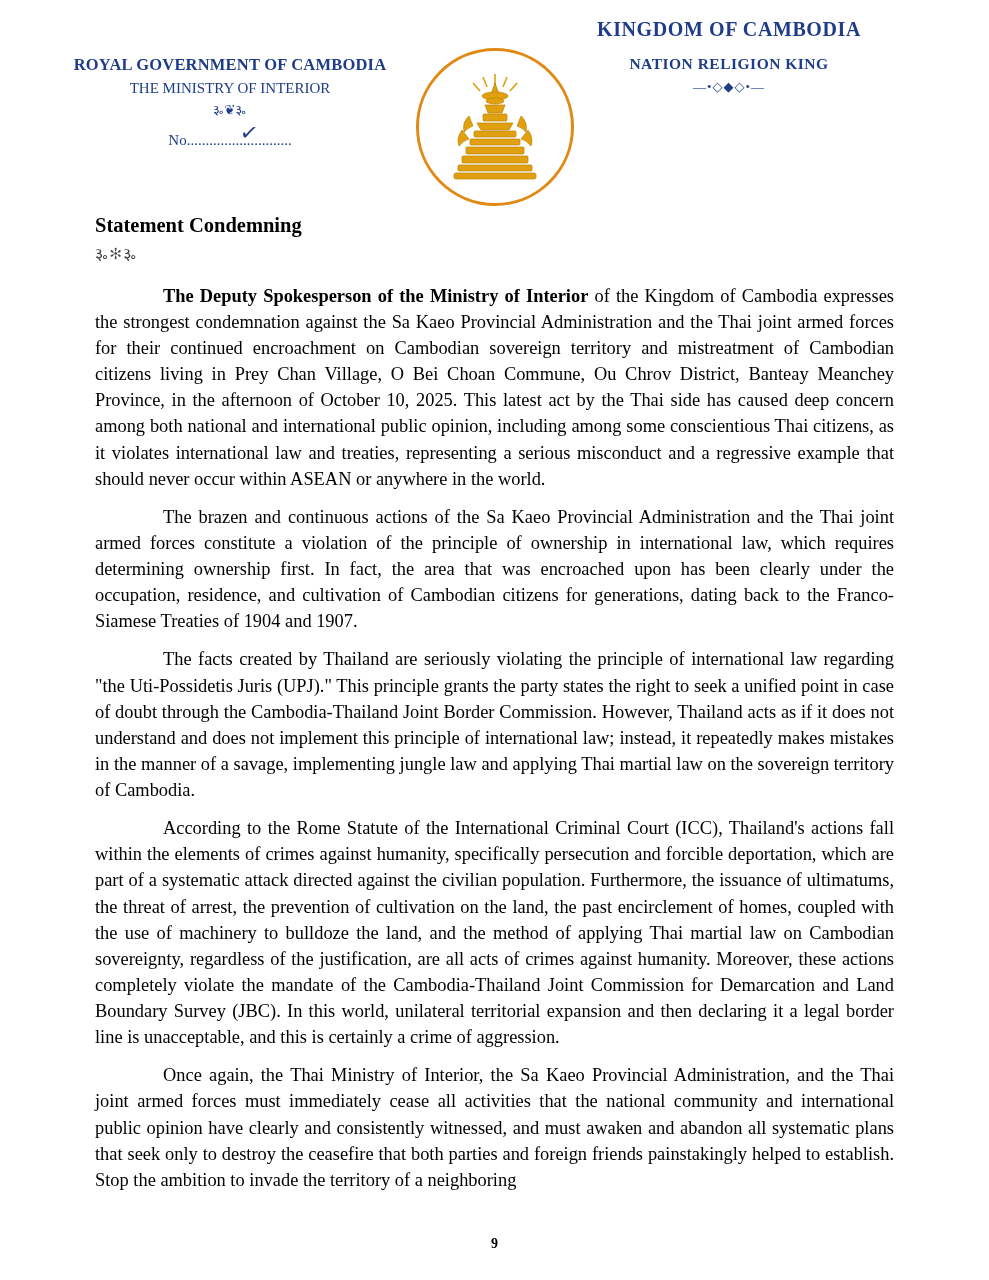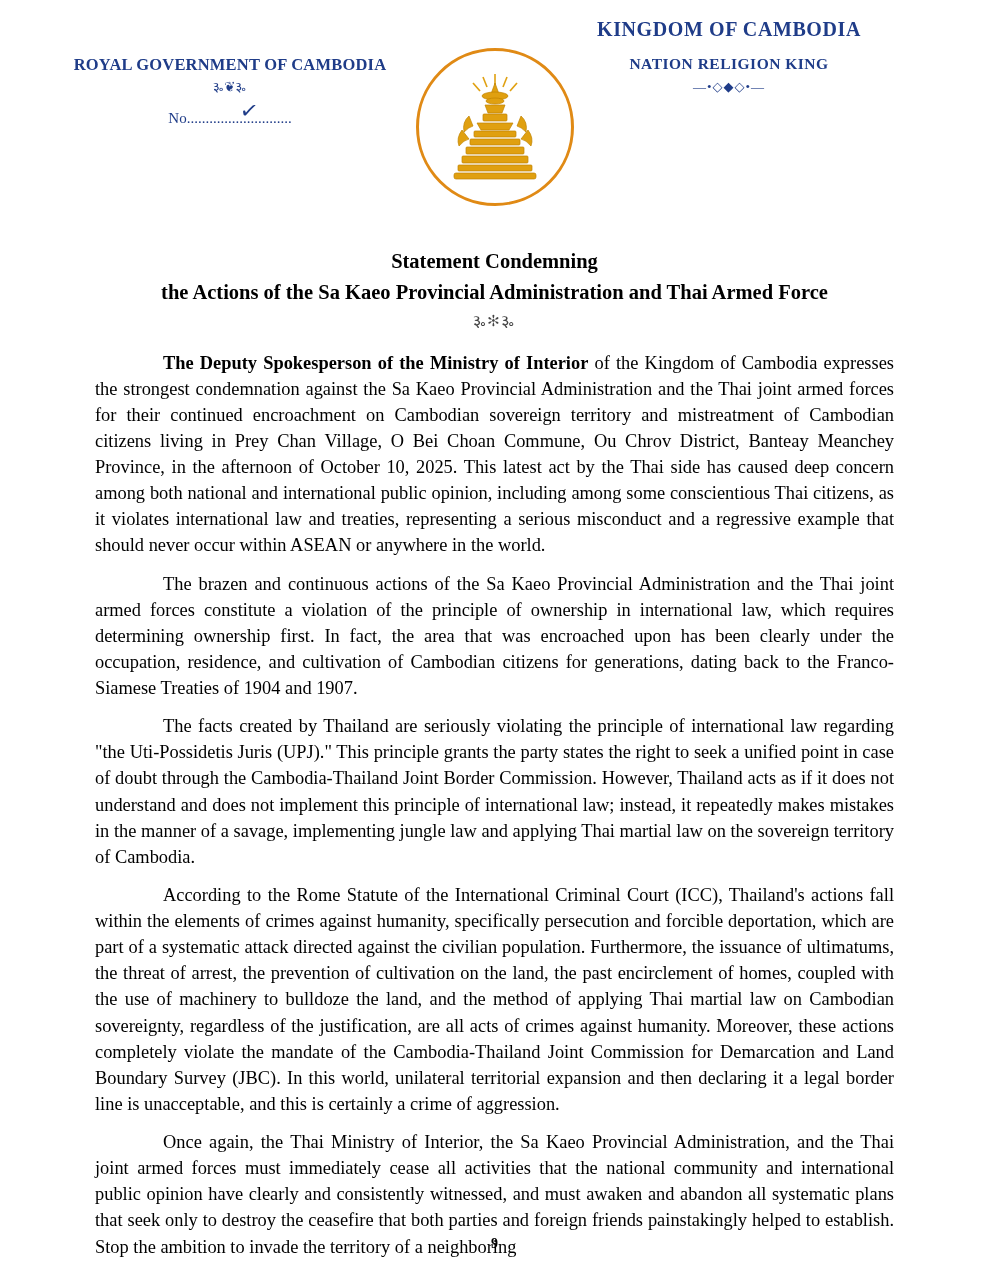--- a/index.html
+++ b/index.html
@@ -106,22 +106,21 @@
     border-radius: 50%;
     background: #ffffff;
     display: flex;
     align-items: center;
     justify-content: center;
   }
   .emblem svg { display: block; }
 
   
   .title-block {
-    text-align: center;
-    margin-top: 36px;
+    text-align: left;
   }
   .title-block .t {
     font-weight: bold;
     font-size: 20.5px;
     line-height: 1.5;
   }
   .title-orn {
     margin-top: 4px;
     font-size: 16px;
     color: #444;
@@ -156,20 +155,21 @@
 </style>
 </head>
 <body>
 
 <div class="page">
 
   <div class="header">
 
     <div class="hdr-left">
       <div class="l1">ROYAL GOVERNMENT OF CAMBODIA</div>
+      <div class="l3">THE MINISTRY OF INTERIOR</div>
       <div class="orn-sm">૱❦૱</div>
       <div class="no-line">
         <span>No............................</span>
         <span class="check">✓</span>
       </div>
     </div>
 
     <div class="emblem">
       <svg width="118" height="118" viewBox="0 0 118 118" aria-hidden="true">
         <g fill="#e0a010" stroke="#c08200" stroke-width="0.7">
@@ -209,21 +209,20 @@
 
     <div class="hdr-right">
       <div class="r1">KINGDOM OF CAMBODIA</div>
       <div class="r2">NATION  RELIGION  KING</div>
       <div class="orn-sm">—•◇◆◇•—</div>
     </div>
   </div>
 
   <div class="title-block">
     <div class="t">Statement Condemning</div>
-    <div class="t">the Actions of the Sa Kaeo Provincial Administration and Thai Armed Force</div>
     <div class="title-orn">૱✻૱</div>
   </div>
 
   <div class="body-text">
     <p><span class="lead">The Deputy Spokesperson of the Ministry of Interior</span><span> of the Kingdom of Cambodia expresses the strongest condemnation against the Sa Kaeo Provincial Administration and the Thai joint armed forces for their continued encroachment on Cambodian sovereign territory and mistreatment of Cambodian citizens living in Prey Chan Village, O Bei Choan Commune, Ou Chrov District, Banteay Meanchey Province, in the afternoon of October 10, 2025. This latest act by the Thai side has caused deep concern among both national and international public opinion, including among some conscientious Thai citizens, as it violates international law and treaties, representing a serious misconduct and a regressive example that should never occur within ASEAN or anywhere in the world.</span></p>
     <p>The brazen and continuous actions of the Sa Kaeo Provincial Administration and the Thai joint armed forces constitute a violation of the principle of ownership in international law, which requires determining ownership first. In fact, the area that was encroached upon has been clearly under the occupation, residence, and cultivation of Cambodian citizens for generations, dating back to the Franco-Siamese Treaties of 1904 and 1907.</p>
     <p>The facts created by Thailand are seriously violating the principle of international law regarding "the Uti-Possidetis Juris (UPJ)." This principle grants the party states the right to seek a unified point in case of doubt through the Cambodia-Thailand Joint Border Commission. However, Thailand acts as if it does not understand and does not implement this principle of international law; instead, it repeatedly makes mistakes in the manner of a savage, implementing jungle law and applying Thai martial law on the sovereign territory of Cambodia.</p>
     <p>According to the Rome Statute of the International Criminal Court (ICC), Thailand's actions fall within the elements of crimes against humanity, specifically persecution and forcible deportation, which are part of a systematic attack directed against the civilian population. Furthermore, the issuance of ultimatums, the threat of arrest, the prevention of cultivation on the land, the past encirclement of homes, coupled with the use of machinery to bulldoze the land, and the method of applying Thai martial law on Cambodian sovereignty, regardless of the justification, are all acts of crimes against humanity. Moreover, these actions completely violate the mandate of the Cambodia-Thailand Joint Commission for Demarcation and Land Boundary Survey (JBC). In this world, unilateral territorial expansion and then declaring it a legal border line is unacceptable, and this is certainly a crime of aggression.</p>
     <p>Once again, the Thai Ministry of Interior, the Sa Kaeo Provincial Administration, and the Thai joint armed forces must immediately cease all activities that the national community and international public opinion have clearly and consistently witnessed, and must awaken and abandon all systematic plans that seek only to destroy the ceasefire that both parties and foreign friends painstakingly helped to establish. Stop the ambition to invade the territory of a neighboring</p>
   </div>

